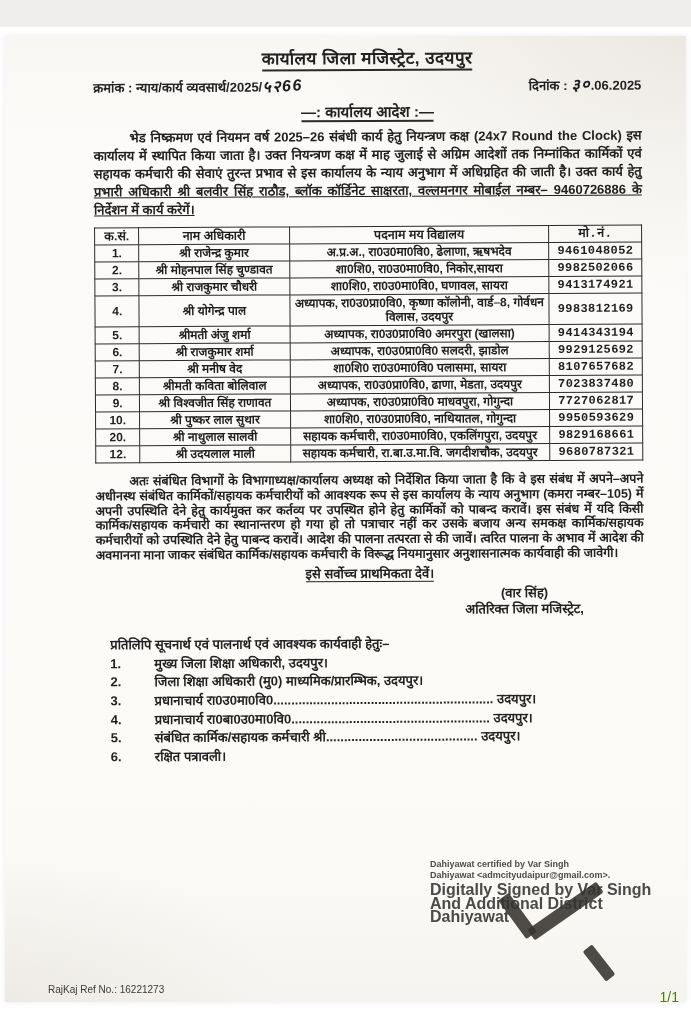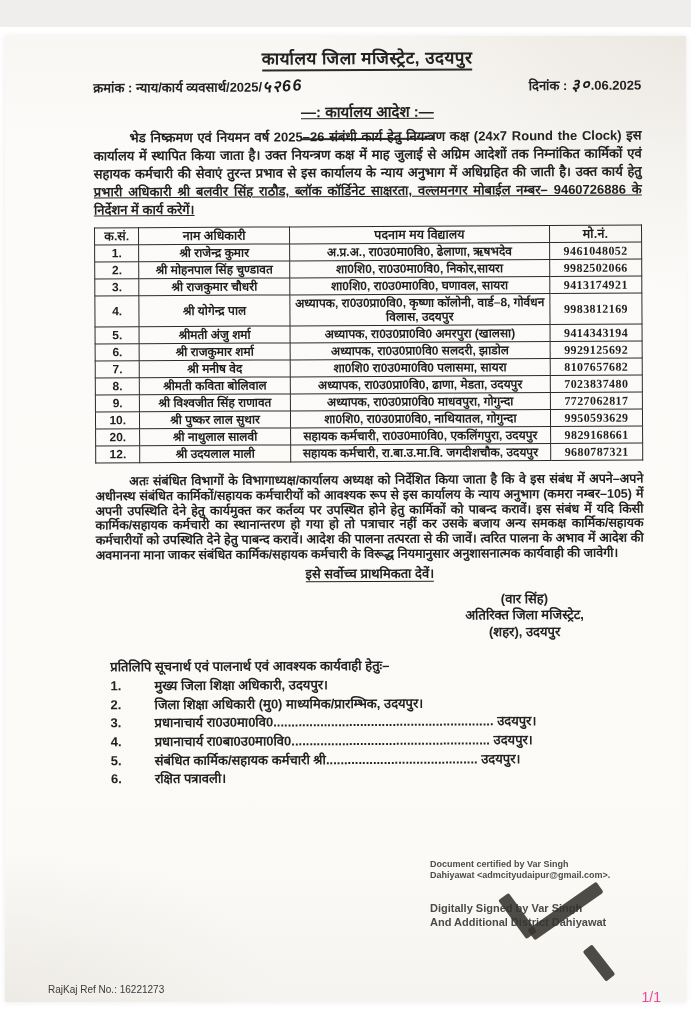--- a/index.html
+++ b/index.html
@@ -10,48 +10,48 @@
       radial-gradient(120% 60% at 100% 0%, rgba(205,198,185,0.30), rgba(255,255,255,0) 45%),
       radial-gradient(100% 40% at 0% 100%, rgba(210,205,196,0.25), rgba(255,255,255,0) 40%),
       linear-gradient(180deg,#f9f7f4 0%,#fcfbf9 12%,#fbfaf7 85%,#f6f4f0 100%);
     box-shadow:0 0 6px rgba(0,0,0,0.08);}
   .doc{position:absolute;left:95px;top:46px;width:548px;color:#222;transform:rotate(-0.3deg);}
   .doc-title{text-align:center;font-size:17px;font-weight:bold;letter-spacing:0.5px;}
   .doc-title span{border-bottom:2px solid #2a2a2a;padding-bottom:1px;}
   .ref-line{display:flex;justify-content:space-between;font-size:13px;font-weight:bold;margin-top:5px;}
   .hand{display:inline-block;font-style:italic;font-size:16px;letter-spacing:1.5px;transform:rotate(-3deg);color:#1c1c1c;}
   .order-heading{text-align:center;font-size:15px;font-weight:bold;margin-top:5px;}
-  .order-heading span{border-bottom:2px solid #2a2a2a;padding-bottom:18px;text-decoration:underline;}
+  .order-heading span{border-bottom:2px solid #2a2a2a;padding-bottom:0;}
   .para1{margin-top:7px;font-size:13px;font-weight:bold;line-height:18px;text-align:justify;text-indent:36px;}
   .para1 .ul{text-decoration:underline;}
   table.officers{margin-top:8px;width:100%;border-collapse:collapse;font-size:12px;font-weight:bold;color:#1f1f1f;}
   table.officers th,table.officers td{border:1.4px solid #2b2b2b;padding:1px 3px;text-align:center;line-height:14px;}
   table.officers th{font-size:12.5px;}
   table.officers .c0{width:38px;}
   table.officers .c1{width:148px;}
   table.officers .c2{width:262px;}
-  table.officers .c3{width:86px;font-family:Liberation Serif, serif;letter-spacing:0.4px;}
+  table.officers .c3{width:86px;font-family:Liberation Mono, monospace;letter-spacing:0.4px;}
   .para2{margin-top:11px;font-size:12.5px;font-weight:bold;line-height:14.8px;text-align:justify;text-indent:34px;}
   .priority{text-align:center;font-size:13px;font-weight:bold;margin-top:2px;}
   .priority span{border-bottom:1.6px solid #222;margin-top:31px;}
-  .sign-block{margin:10px 12px 0 auto;width:215px;text-align:center;font-size:13px;font-weight:bold;line-height:16.5px;}
+  .sign-block{margin:4px 12px 0 auto;width:215px;text-align:center;font-size:13px;font-weight:bold;line-height:16.5px;}
   .cc{margin-top:15px;padding-left:14px;font-size:13px;font-weight:bold;}
   .cc-heading{margin-bottom:2px;}
   .cc-item{display:flex;line-height:18.6px;}
   .cc-item .num{width:44px;flex:none;}
   .cc-item .txt{word-break:break-all;}
   .cert{position:absolute;left:430px;top:859px;width:230px;color:#4c4c4c;}
   .cert .small{font-size:9px;font-weight:bold;line-height:11px;}
-  .cert .sig{margin-top:21px;font-size:11px;font-weight:bold;line-height:13.5px;color:#4a4a4a;}
+  .cert .sig{margin-top:2px;font-size:16px;font-weight:bold;line-height:13.5px;color:#4a4a4a;}
   .tick{position:absolute;background:#35332f;opacity:0.88;border-radius:2px;}
   .tick-a{left:511px;top:892px;width:13px;height:48px;transform:rotate(-36deg);}
   .tick-b{left:559px;top:869px;width:13px;height:84px;transform:rotate(55deg);}
   .tick-c{left:593px;top:944px;width:12px;height:38px;transform:rotate(-38deg);}
   .rajkaj{position:absolute;left:48px;top:984px;font-size:10px;font-weight:normal;color:#3a3a3a;}
-  .page-indicator{position:absolute;right:30px;top:989px;font-size:14px;color:#ec4899;}
+  .page-indicator{position:absolute;right:12px;top:989px;font-size:14px;color:#4d7c0f;}
 </style>
 </head>
 <body>
 
 <div class="viewer-top-strip"></div>
 <div class="paper"></div>
 
 <div class="doc">
 
   <div class="doc-title">
@@ -161,21 +161,20 @@
 
   <div class="para2">अतः संबंधित विभागों के विभागाध्यक्ष/कार्यालय अध्यक्ष को निर्देशित किया जाता है कि वे इस संबंध में अपने–अपने अधीनस्थ संबंधित कार्मिकों/सहायक कर्मचारीयों को आवश्यक रूप से इस कार्यालय के न्याय अनुभाग (कमरा नम्बर–105) में अपनी उपस्थिति देने हेतु कार्यमुक्त कर कर्तव्य पर उपस्थित होने हेतु कार्मिकों को पाबन्द करावें। इस संबंध में यदि किसी कार्मिक/सहायक कर्मचारी का स्थानान्तरण हो गया हो तो पत्राचार नहीं कर उसके बजाय अन्य समकक्ष कार्मिक/सहायक कर्मचारीयों को उपस्थिति देने हेतु पाबन्द करावें। आदेश की पालना तत्परता से की जावें। त्वरित पालना के अभाव में आदेश की अवमानना माना जाकर संबंधित कार्मिक/सहायक कर्मचारी के विरूद्ध नियमानुसार अनुशासनात्मक कार्यवाही की जावेगी।</div>
 
   <div class="priority">
     <span>इसे सर्वोच्च प्राथमिकता देवें।</span>
   </div>
 
   <div class="sign-block">
     <div>(वार सिंह)</div>
     <div>अतिरिक्त जिला मजिस्ट्रेट,</div>
-    <div>(शहर), उदयपुर</div>
   </div>
 
   <div class="cc">
     <div class="cc-heading">प्रतिलिपि सूचनार्थ एवं पालनार्थ एवं आवश्यक कार्यवाही हेतुः–</div>
     <div class="cc-item">
       <span class="num">1.</span>
       <span class="txt">मुख्य जिला शिक्षा अधिकारी, उदयपुर।</span>
     </div>
     <div class="cc-item">
       <span class="num">2.</span>
@@ -194,21 +193,21 @@
       <span class="txt">संबंधित कार्मिक/सहायक कर्मचारी श्री.......................................... उदयपुर।</span>
     </div>
     <div class="cc-item">
       <span class="num">6.</span>
       <span class="txt">रक्षित पत्रावली।</span>
     </div>
   </div>
 </div>
 
 <div class="cert">
-  <div class="small">Document certified by Var Singh</div>
+  <div class="small">Dahiyawat certified by Var Singh</div>
   <div class="small">Dahiyawat &lt;admcityudaipur@gmail.com&gt;.</div>
   <div class="sig">
     <div>Digitally Signed by Var Singh</div>
     <div>And Additional District Dahiyawat</div>
   </div>
 </div>
 
 <div class="tick tick-a"></div>
 <div class="tick tick-b"></div>
 <div class="tick tick-c"></div>

